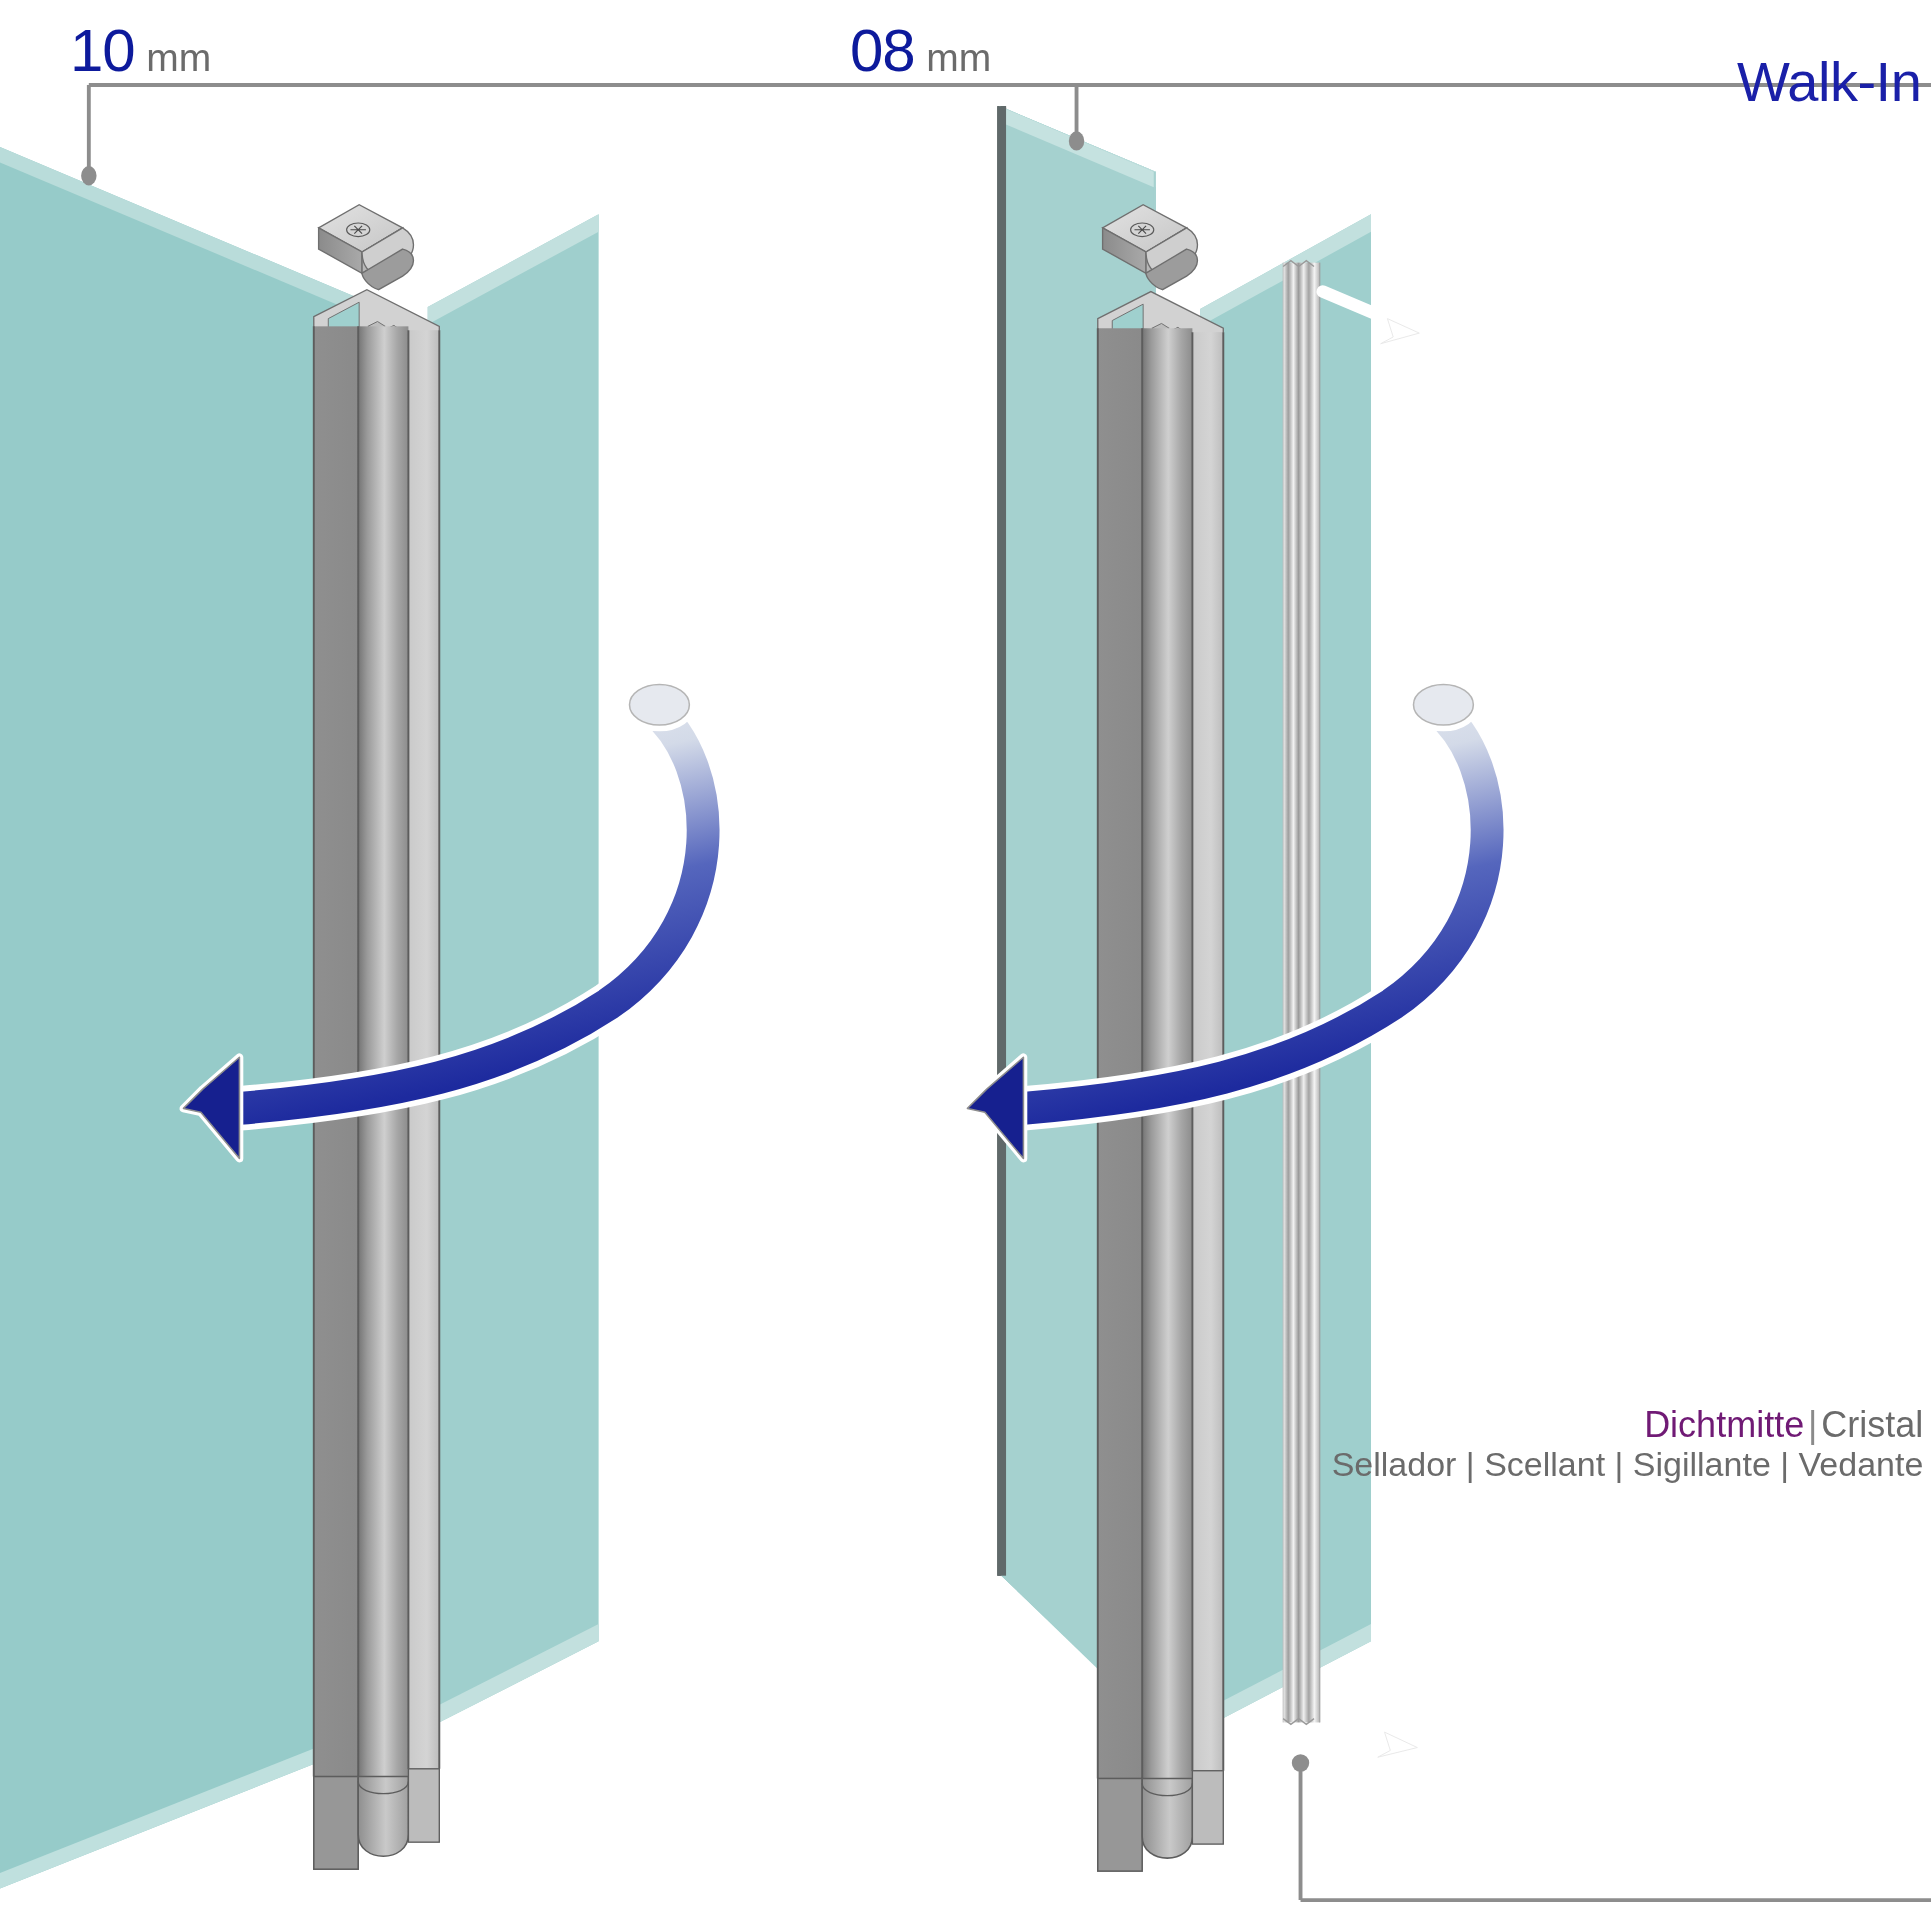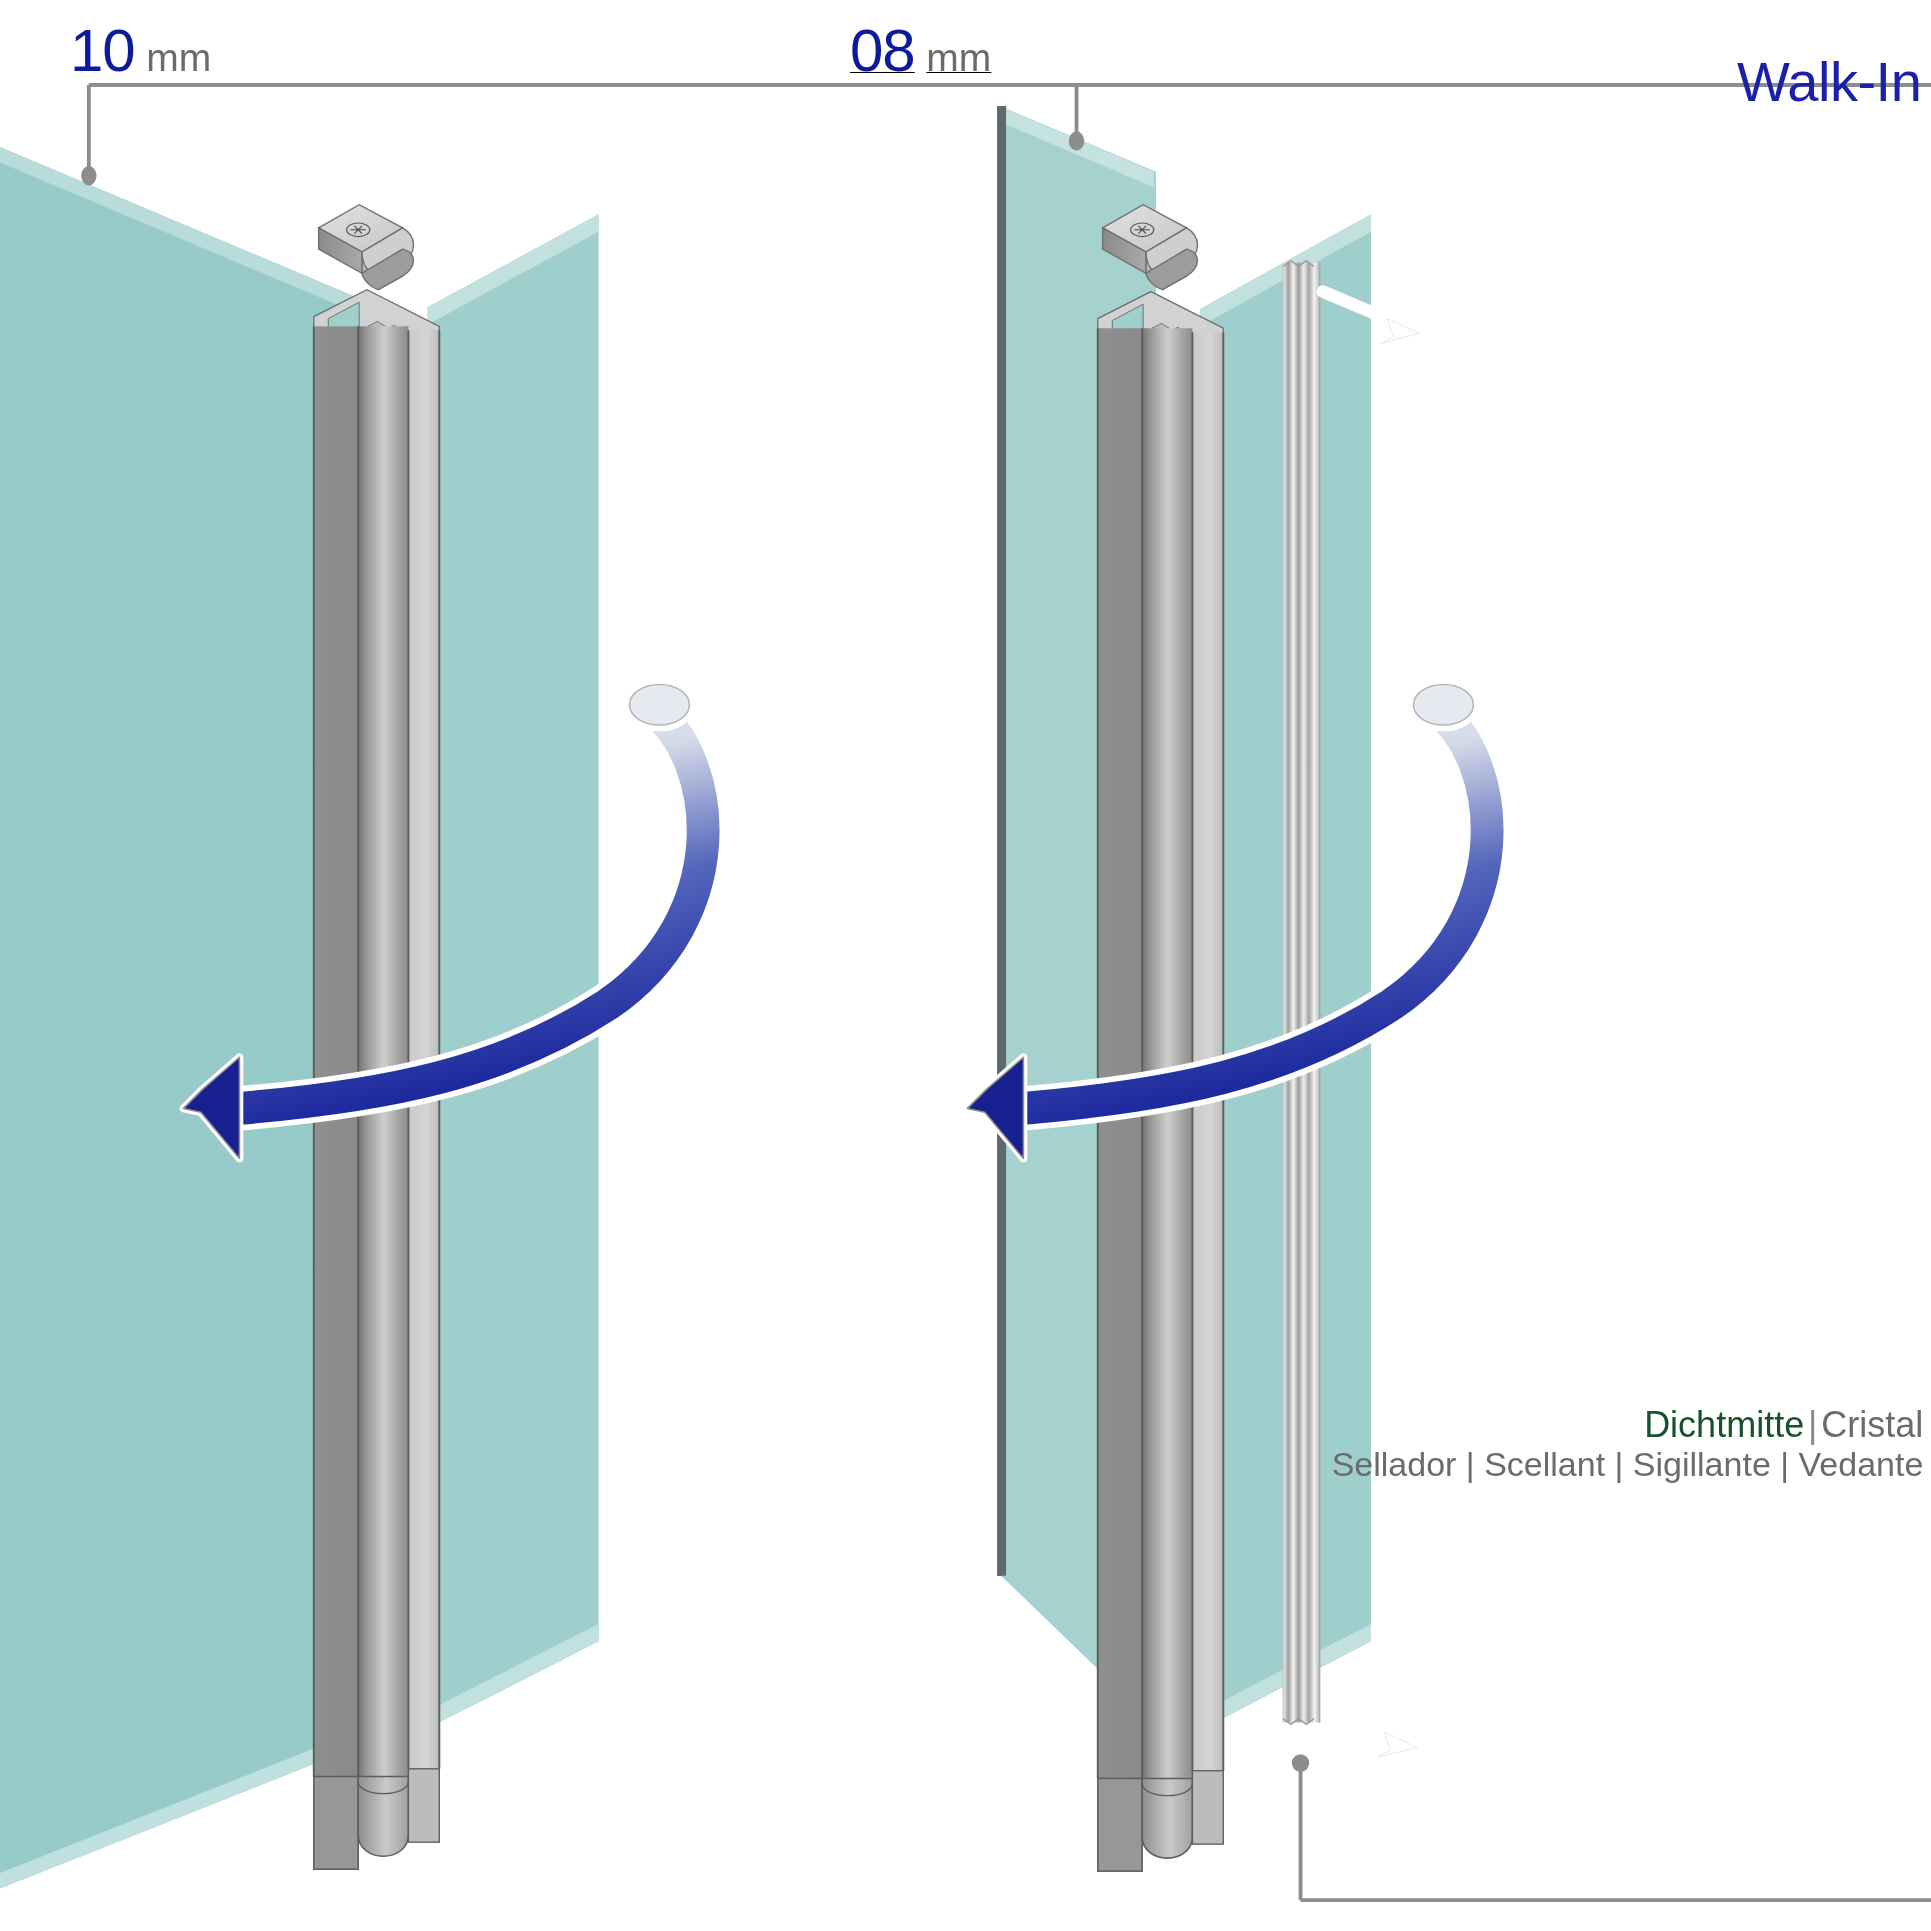--- a/index.html
+++ b/index.html
@@ -26,21 +26,21 @@
     font-size: 60px;
     color: #0d1a9c;
     letter-spacing: -1px;
   }
   .dim-unit {
     font-size: 39px;
     color: #6b6b6b;
     margin-left: 11.6px;
   }
   #label-10 { left: 70px;  top: 21px; }
-  #label-08 { left: 850px; top: 21px; text-decoration: underline; }
+  #label-08 { left: 850px; top: 21px; }
 
   #walkin-title {
     position: absolute;
     right: 9.7px; top: 19.3px;
     font-size: 56px;
     color: #1a20a8;
     letter-spacing: -0.5px;
     line-height: 1;
     white-space: nowrap;
     margin-top: 35px;
@@ -57,21 +57,21 @@
   
   #sealant-legend {
     position: absolute;
     right: 7.7px; bottom: 13.5px;
     text-align: right;
     line-height: 1.12;
     white-space: nowrap;
   }
   #sealant-legend .line1 { font-size: 36px; }
   #sealant-legend .line2 { font-size: 34px; color: #6b6b6b; }
-  .de-term { color: #14532d; margin-top: 12px; }
+  .de-term { color: #701a75; margin-top: 12px; }
   .sep { color: #8a8a8a; padding: 0 3.9px; }
   .other-term { color: #6b6b6b; }
 </style>
 </head>
 <body>
 
 <div id="stage">
 
   <svg id="artboard" viewBox="0 0 2000 2000" xmlns="http://www.w3.org/2000/svg">
     <defs>

